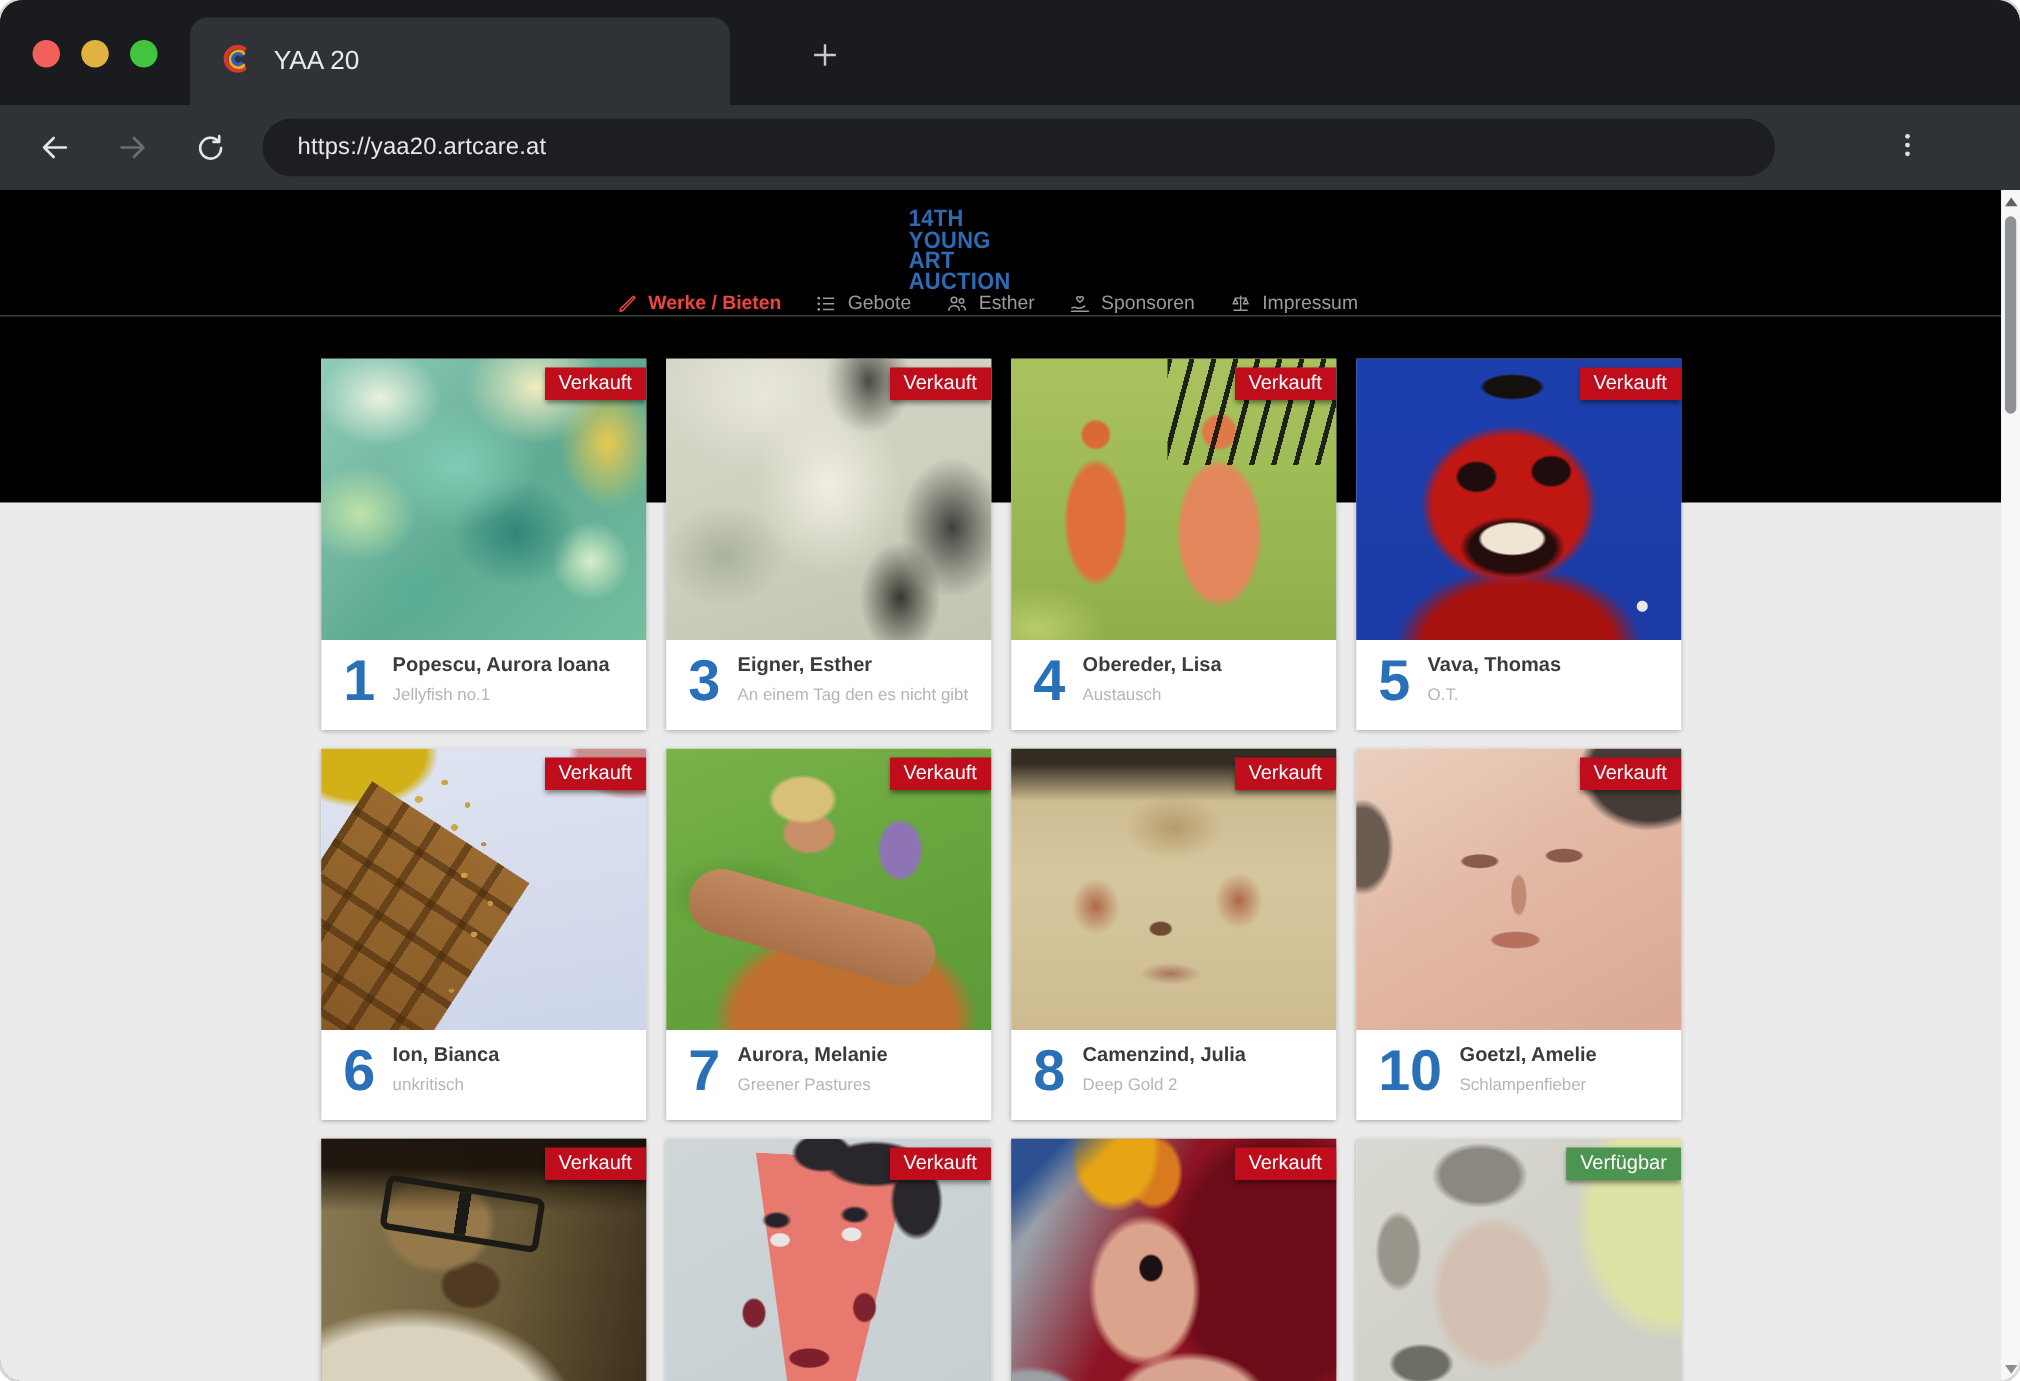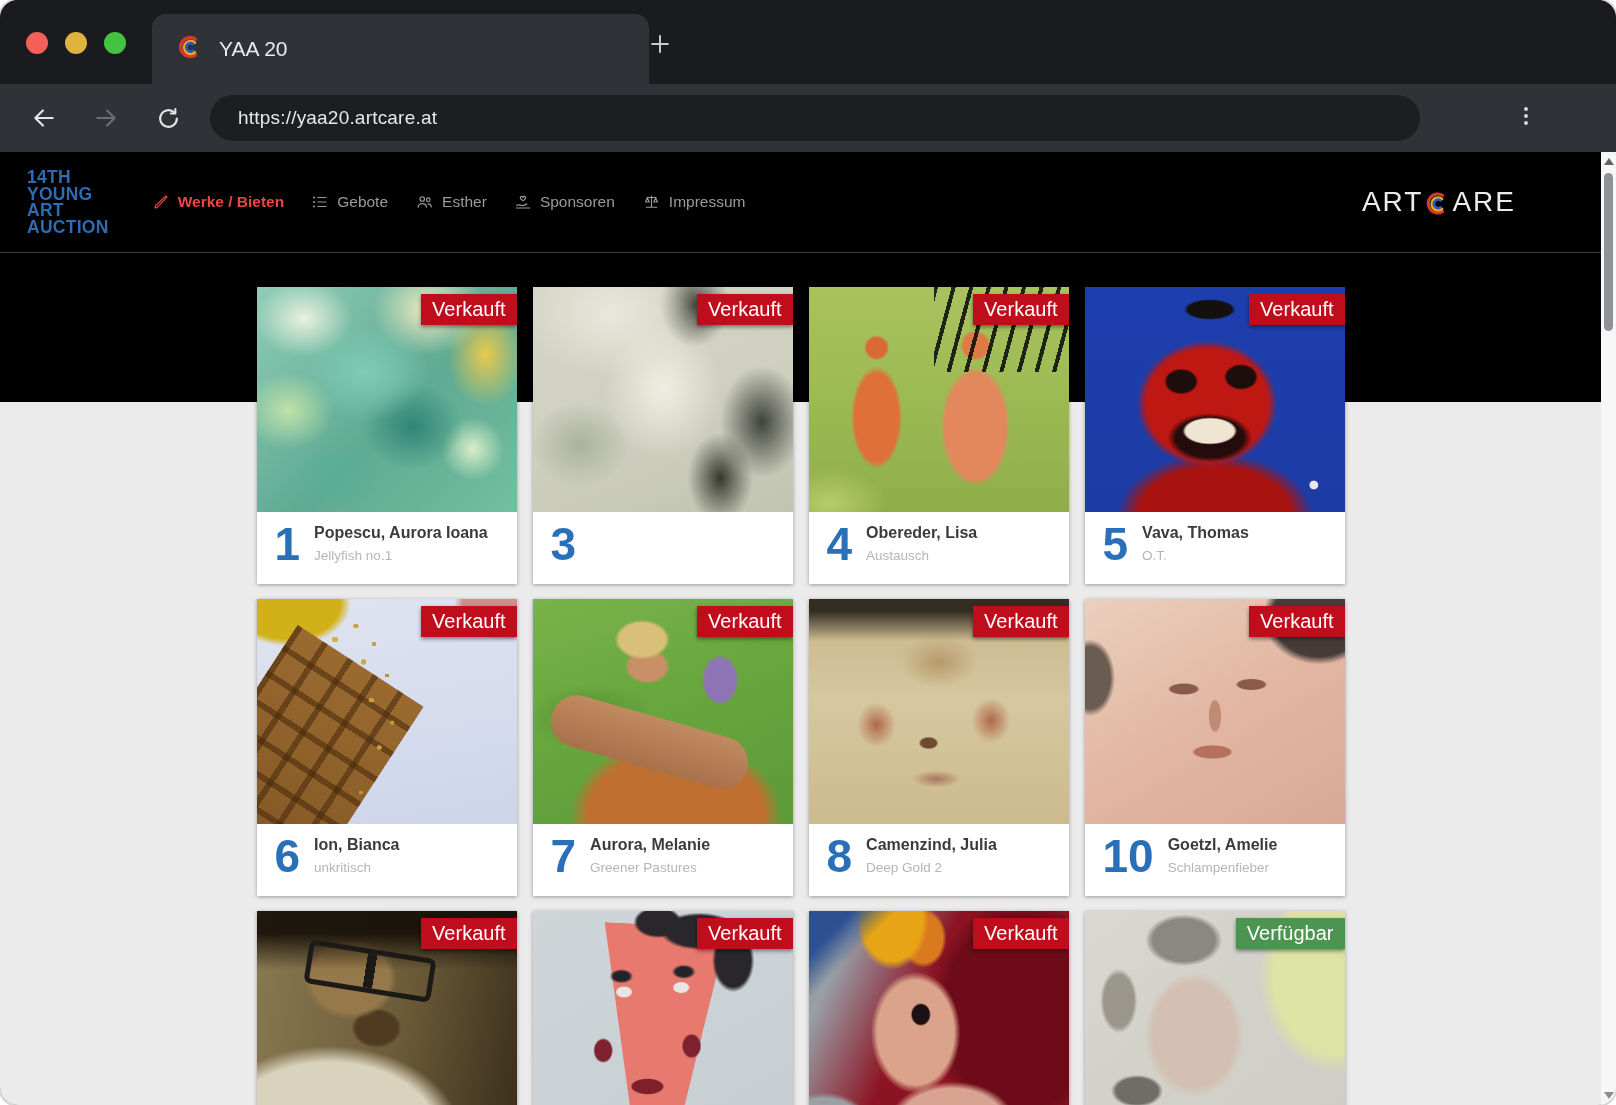--- a/index.html
+++ b/index.html
@@ -11,21 +11,21 @@
   }
 
   
   .tabstrip { position:relative; height:84px; background:#1a1b1e; }
   .lights { position:absolute; left:26px; top:32px; display:flex; gap:17px; }
   .light { width:22px; height:22px; border-radius:50%; cursor:default; }
   .light.red { background:#f3605a; }
   .light.yellow { background:#e0b341; }
   .light.green { background:#43c43f; }
   .tab {
-    position:absolute; left:152px; top:14px; width:497px; height:70px;
+    position:absolute; left:152px; top:14px; width:432px; height:70px;
     background:#2f3236; border-radius:14px 14px 0 0;
     display:flex; align-items:center; padding-left:24px; gap:15px;
   }
   .tab-title { color:#e8eaed; font-size:21px; }
   .newtab {
     position:absolute; left:642px; top:26px; width:36px; height:36px;
     display:flex; align-items:center; justify-content:center; color:#c9cbce;
   }
   .toolbar {
     position:relative; height:68px; background:#2f3236;
@@ -49,40 +49,40 @@
   .sb-arrow { position:absolute; left:3px; width:0; height:0; border-left:5px solid transparent; border-right:5px solid transparent; }
   .sb-arrow.up { top:6px; border-bottom:7px solid #5f6267; }
   .sb-arrow.down { bottom:6px; border-top:7px solid #8b8e92; }
   .sb-thumb { position:absolute; top:21px; left:3px; width:9px; height:158px; background:#8f9296; border-radius:5px; }
 
   .site { position:absolute; top:0; left:0; right:15px; bottom:0; overflow:hidden; }
 
   
   .site-header {
     height:101px; background:#000; border-bottom:1px solid #3c3c3c;
-    display:flex; align-items:center; padding:0 85px 0 27px;
+    display:flex; align-items:center; padding:16px 85px 0 27px;flex-direction:column;
   }
   .logo { color:#2d6cb4; font-weight:800; font-size:19px; line-height:16.5px;
           letter-spacing:.3px; transform:scaleX(.92); transform-origin:left center; }
   .mainnav { display:flex; align-items:center; gap:27px; margin-left:36px; }
   .nav-item { display:flex; align-items:center; gap:8px; color:#9a9a9a; font-size:15.5px; cursor:pointer; }
   .nav-item.active { color:#ef4444; font-weight:700; }
   .nav-item svg { display:block; }
   .brand { margin-left:auto; display:flex; align-items:center; color:#ececec;
            font-size:28px; font-weight:300; letter-spacing:2px; }
   .brand svg { margin:2px 1px 0; display:block; }
 
   
   .main { position:relative; height:852px; }
   .hero { position:absolute; top:0; left:0; right:0; height:149px; background:#000; }
   .grid { position:relative; width:1088px; margin:0 auto; padding-top:34px;
           display:grid; grid-template-columns:repeat(4,260px); column-gap:16px; row-gap:15px; }
   .card { background:#fff; box-shadow:0 1px 4px rgba(0,0,0,.35); }
   .art { position:relative; height:225px; overflow:hidden; }
-  .badge { position:absolute; top:7px; right:0; color:#fff; font-size:20px;
+  .badge { position:absolute; top:7px; right:0; color:#fff; font-size:16px;
            padding:4px 11px; box-shadow:0 2px 4px rgba(0,0,0,.45); z-index:3; }
   .badge.sold { background:#bf0d1c; }
   .badge.available { background:#4c9450; }
   .meta { height:72px; display:flex; align-items:flex-start; padding:9px 10px 0 18px; }
   .num { font-size:46px; font-weight:700; color:#2a70b8; line-height:46px; margin-right:14px; }
   .txt { padding-top:3px; }
   .artist { font-size:16px; font-weight:700; color:#3b3b3b; }
   .title { font-size:13.5px; color:#b7b5b0; margin-top:6px; }
 
   
@@ -361,20 +361,24 @@
               </div>
             </div>
           </article>
 
           <article class="card">
             <div class="art aw2">
               <span class="badge sold">Verkauft</span>
             </div>
             <div class="meta">
               <span class="num">3</span>
+              <div class="txt">
+                <div class="artist">Eigner, Esther</div>
+                <div class="title">An einem Tag den es nicht gibt</div>
+              </div>
             </div>
           </article>
 
           <article class="card">
             <div class="art aw3">
               <span class="badge sold">Verkauft</span>
             </div>
             <div class="meta">
               <span class="num">4</span>
               <div class="txt">

